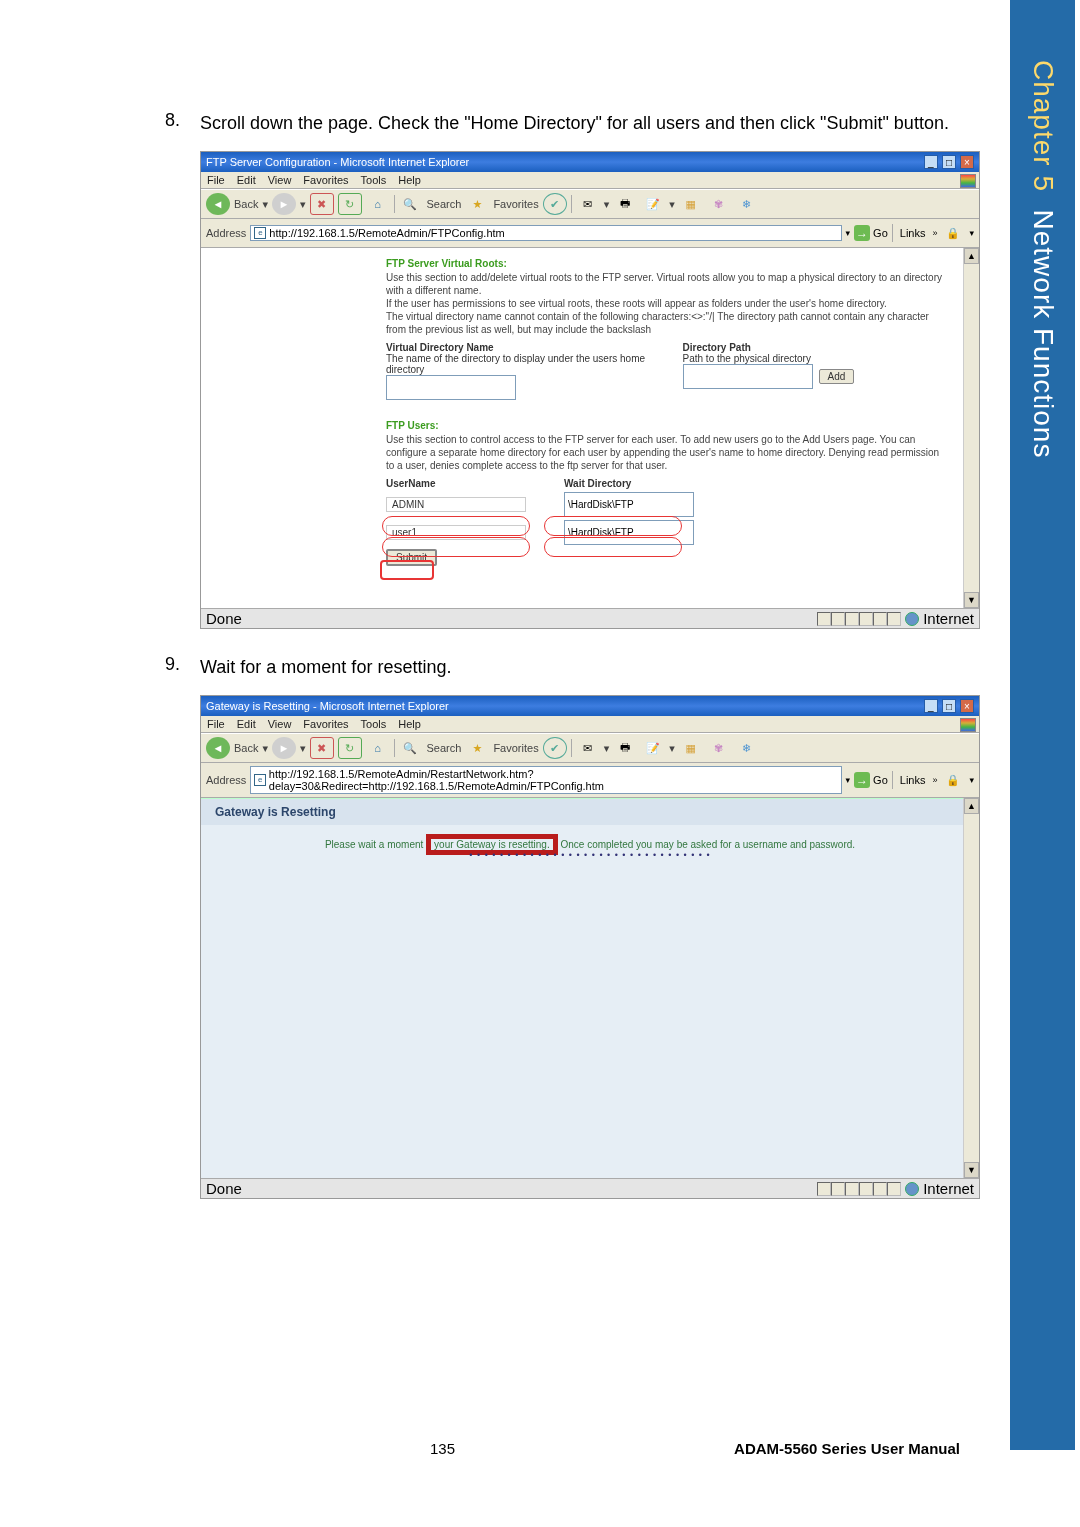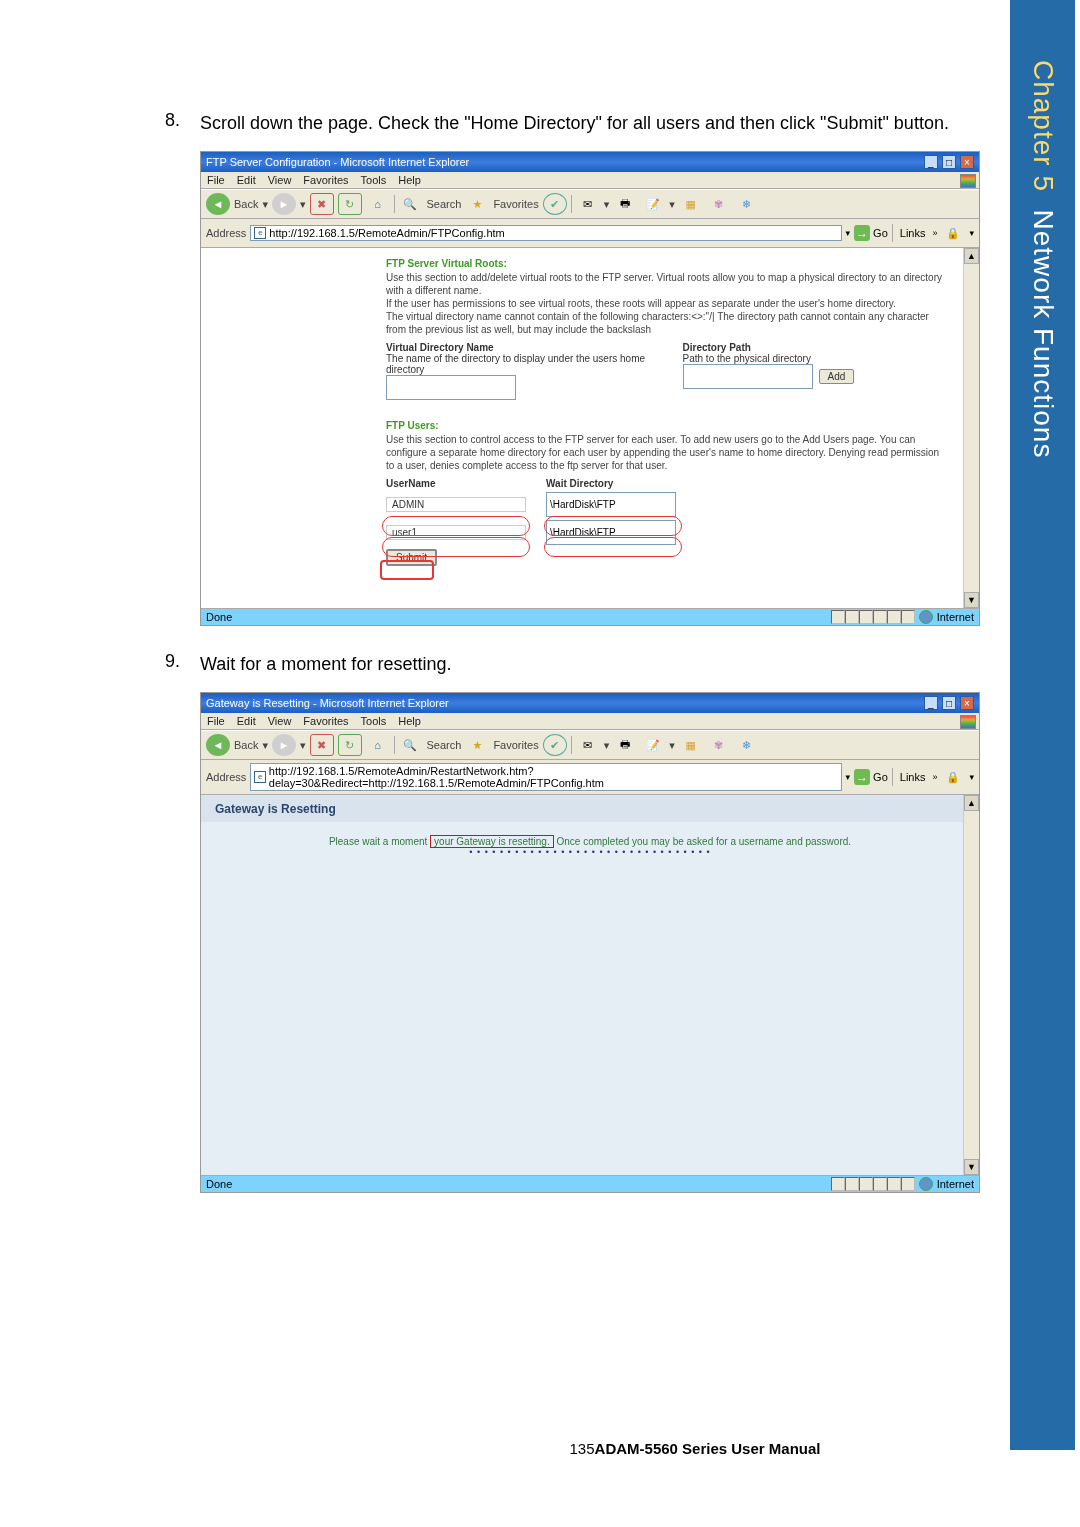--- a/index.html
+++ b/index.html
@@ -37,40 +37,40 @@
   .sec-title { color:#3b9c1f; font-weight:bold; margin:4px 0 2px; }
   .desc { color:#444; line-height:1.3; margin-bottom:6px; }
   .cols { display:flex; gap:30px; margin-top:4px; }
   .col { flex:1; }
   .ch1 { font-weight:bold; }
   .inp { border:1px solid #7f9db9; background:#fff; height:25px; width:130px; padding:0 3px; font-size:10px; }
   .btn { background:#ece9d8; border:1px solid #888; padding:1px 8px; font-size:10px; display:inline-block; border-radius:2px; text-align:center;}
   .btnx { border-width:2px; }
   .ring { position:absolute; border:2px solid #e83535; border-radius:50%; background:transparent; }
   .tbl { margin-top:6px; }
-  .trow { display:flex; align-items:center; gap:20px; margin-bottom:3px; }
+  .trow { display:flex; align-items:center; gap:38px; margin-bottom:3px; }
   .trow .c1 { width:140px; border:1px solid #ccc; padding:1px 5px; }
   .trow .c1h { width:140px; font-weight:bold; }
   .trow .c2h { font-weight:bold; }
   .trow .c1n { border:none; }
-  .ie-status { background:#7dd3fc; border-top:1px solid #aaa; display:flex; justify-content:space-between; font-size:11px; padding:1px 5px; align-items:center; }
+  .ie-status { background:#e5e5e5; border-top:1px solid #aaa; display:flex; justify-content:space-between; font-size:15px; padding:1px 5px; align-items:center; }
   .ie-status .zone { display:flex; align-items:center; gap:4px; }
   .ie-status .zone .z-ic { width:14px; height:14px; background:#6593c9; border-radius:50%; border:1px solid #3a6; }
   .bars { display:flex; gap:0; }
   .bars span { width:14px; height:14px; border:1px inset #bbb; background:#ece9d8; }
 
   
   .s2-body { background:#e6eef5; height:380px; position:relative; }
   .s2-body .scroll { position:absolute; right:0; top:0; bottom:0; width:16px; background:#ece9d8; border-left:1px solid #ccc; display:flex; flex-direction:column; justify-content:space-between; }
   .rm-title { background:linear-gradient(#1c4e8f,#2d6bb5); color:#fff; padding:10px 14px; font-size:15px; font-weight:bold; }
   .rm-sub { background:#d8e3ee; color:#2c466b; padding:6px 14px; font-weight:bold; font-size:12px; border-top:1px solid #bfc; }
   .rm-msg { text-align:center; color:#4c6; color:#33773f; font-size:10px; margin-top:14px; }
   .rm-msg .line2 { color:#337; letter-spacing:1px; font-size:9px; }
 
-  .footer { position:absolute; bottom:70px; left:0; right:80px; display:flex; justify-content:center; font-size:15px; padding:0 50px 0 0; }
+  .footer { position:absolute; bottom:70px; left:0; right:80px; display:flex; justify-content:space-between; font-size:15px; padding:0 50px 0 0; }
   .footer .pn { margin-left:430px; }
   .footer .man { margin-right:-10px;font-weight:bold; }
 </style>
 </head>
 <body>
 
 <div class="page">
   <div class="margin-tab">
     <span><span class="ch">Chapter 5</span>&nbsp;&nbsp;<span>Network Functions</span></span>
   </div>
@@ -140,21 +140,21 @@
         <span class="links">Links</span>
           <span style="font-size:9px;">»</span>
         <span class="tb-btn" style="color:#b44;">🔒</span>
           <span style="font-size:9px;">▾</span>
       </div>
       <div class="ie-body">
         <div class="ie-body-inner">
           <div class="sec-title">FTP Server Virtual Roots:</div>
           <div class="desc">
             <span>Use this section to add/delete virtual roots to the FTP server. Virtual roots allow you to map a physical directory to an directory with a different name.</span><br>
-            <span>If the user has permissions to see virtual roots, these roots will appear as separate under the user's home directory.</span><br>
+            <span>If the user has permissions to see virtual roots, these roots will appear as folders under the user's home directory.</span><br>
             <span>The virtual directory name cannot contain of the following characters:&lt;&gt;:"/| The directory path cannot contain any character from the previous list as well, but may include the backslash</span>
           </div>
           <div class="cols">
             <div class="col">
               <div class="ch1">Virtual Directory Name</div>
               <div>The name of the directory to display under the users home directory</div>
               <input class="inp" style="">
             </div>
             <div class="col">
               <div class="ch1">Directory Path</div>
@@ -276,21 +276,21 @@
           </span>
         <span class="sep-v"></span>
         <span class="links">Links</span>
           <span style="font-size:9px;">»</span>
         <span class="tb-btn" style="color:#b44;">🔒</span>
           <span style="font-size:9px;">▾</span>
       </div>
       <div class="s2-body">
         <div class="rm-sub">Gateway is Resetting</div>
         <div class="rm-msg">
-          <span>Please wait a moment </span><span style="border:1px solid #b91c1c;border-radius:0;padding:0 3px;"><span>your Gateway is resetting.</span></span><span> Once completed you may be asked for a username and password.</span>
+          <span>Please wait a moment </span><span style="border:5px solid #b91c1c;border-radius:0;padding:0 3px;"><span>your Gateway is resetting.</span></span><span> Once completed you may be asked for a username and password.</span>
           <div class="line2">• • • • • • • • • • • • • • • • • • • • • • • • • • • • • • • •</div>
         </div>
         <div class="scroll">
           <div class="s-btn">▲</div>
           <div class="s-btn">▼</div>
         </div>
       </div>
       <div class="ie-status">
         <span>Done</span>
         <span style="display:flex;align-items:center;gap:4px;">

